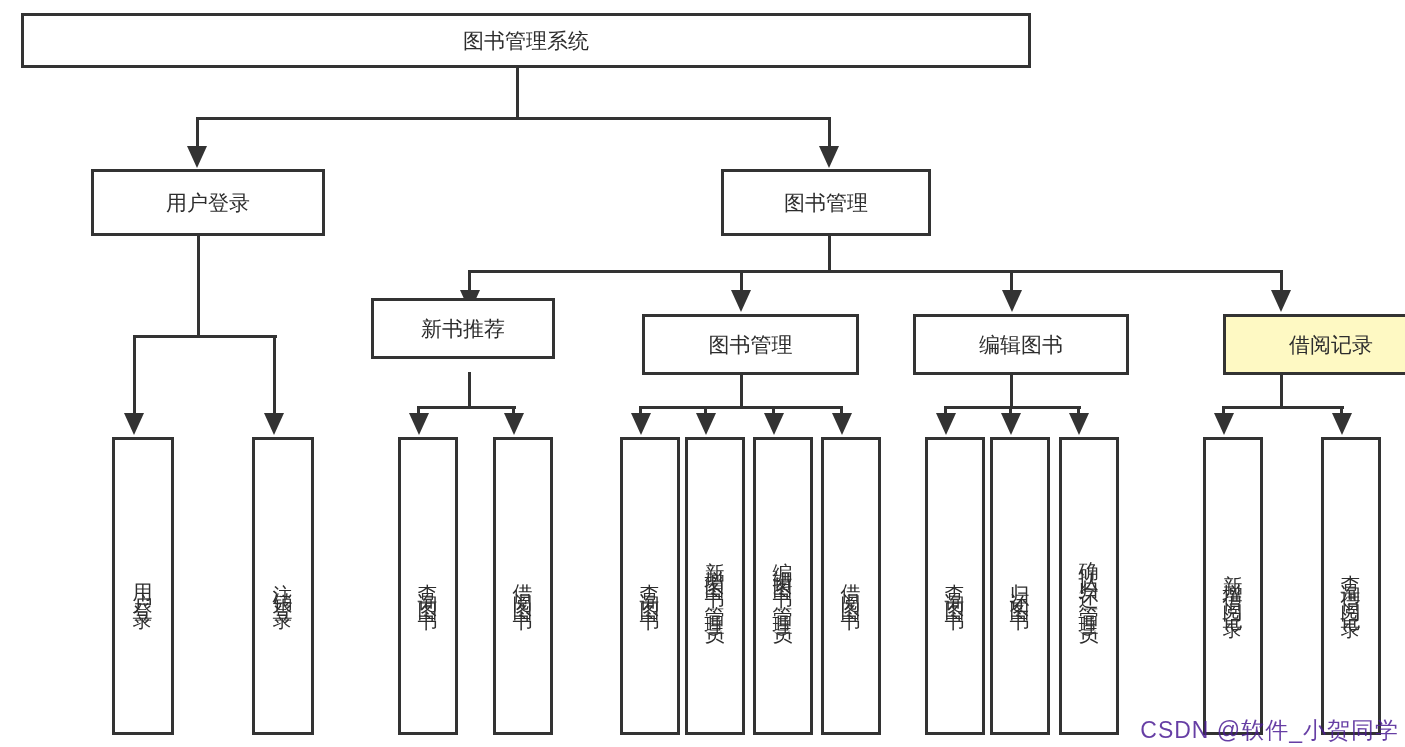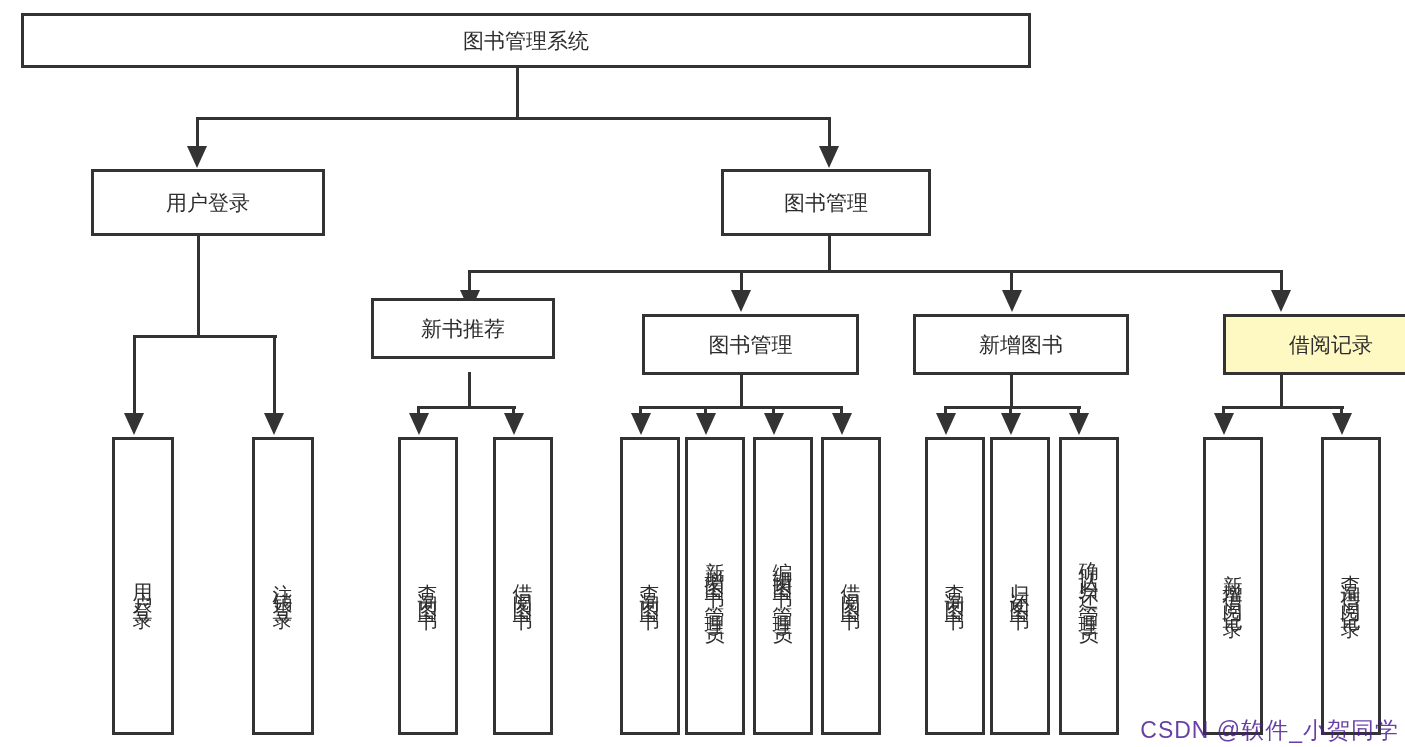--- a/index.html
+++ b/index.html
@@ -117,21 +117,21 @@
       <div class="node vertical" style="left: 243px; top: 437px; width: 62px; height: 298px; border-color: rgb(51, 51, 51); background: rgb(255, 255, 255); color: rgb(45, 45, 45);">注销登录</div>
       <div class="node" style="left: 712px; top: 169px; width: 210px; height: 67px; border-color: rgb(51, 51, 51); background: rgb(255, 255, 255); color: rgb(45, 45, 45);">图书管理</div>
       <div class="node" style="left: 362px; top: 298px; width: 184px; height: 61px; border-color: rgb(51, 51, 51); background: rgb(255, 255, 255); color: rgb(45, 45, 45);">新书推荐</div>
       <div class="node vertical" style="left: 389px; top: 437px; width: 60px; height: 298px; border-color: rgb(51, 51, 51); background: rgb(255, 255, 255); color: rgb(45, 45, 45);">查询图书</div>
       <div class="node vertical" style="left: 484px; top: 437px; width: 60px; height: 298px; border-color: rgb(51, 51, 51); background: rgb(255, 255, 255); color: rgb(45, 45, 45);">借阅图书</div>
       <div class="node" style="left: 633px; top: 314px; width: 217px; height: 61px; border-color: rgb(51, 51, 51); background: rgb(255, 255, 255); color: rgb(45, 45, 45);">图书管理</div>
       <div class="node vertical" style="left: 611px; top: 437px; width: 60px; height: 298px; border-color: rgb(51, 51, 51); background: rgb(255, 255, 255); color: rgb(45, 45, 45);">查询图书</div>
       <div class="node vertical" style="left: 676px; top: 437px; width: 60px; height: 298px; border-color: rgb(51, 51, 51); background: rgb(255, 255, 255); color: rgb(45, 45, 45);">新增图书（管理员）</div>
       <div class="node vertical" style="left: 744px; top: 437px; width: 60px; height: 298px; border-color: rgb(51, 51, 51); background: rgb(255, 255, 255); color: rgb(45, 45, 45);">编辑图书（管理员）</div>
       <div class="node vertical" style="left: 812px; top: 437px; width: 60px; height: 298px; border-color: rgb(51, 51, 51); background: rgb(255, 255, 255); color: rgb(45, 45, 45);">借阅图书</div>
-      <div class="node" style="left: 904px; top: 314px; width: 216px; height: 61px; border-color: rgb(51, 51, 51); background: rgb(255, 255, 255); color: rgb(45, 45, 45);">新增图书</div>
+      <div class="node" style="left: 904px; top: 314px; width: 216px; height: 61px; border-color: rgb(51, 51, 51); background: rgb(255, 255, 255); color: rgb(45, 45, 45);">编辑图书</div>
       <div class="node vertical" style="left: 916px; top: 437px; width: 60px; height: 298px; border-color: rgb(51, 51, 51); background: rgb(255, 255, 255); color: rgb(45, 45, 45);">查询图书</div>
       <div class="node vertical" style="left: 981px; top: 437px; width: 60px; height: 298px; border-color: rgb(51, 51, 51); background: rgb(255, 255, 255); color: rgb(45, 45, 45);">归还图书</div>
       <div class="node vertical" style="left: 1050px; top: 437px; width: 60px; height: 298px; border-color: rgb(51, 51, 51); background: rgb(255, 255, 255); color: rgb(45, 45, 45);">确认归还（管理员）</div>
       <div class="node" style="left: 1214px; top: 314px; width: 216px; height: 61px; border-color: rgb(51, 51, 51); background: #fef9c3; color: rgb(45, 45, 45);">借阅记录</div>
       <div class="node vertical" style="left: 1194px; top: 437px; width: 60px; height: 298px; border-color: rgb(51, 51, 51); background: rgb(255, 255, 255); color: rgb(45, 45, 45);">新增借阅记录</div>
       <div class="node vertical" style="left: 1312px; top: 437px; width: 60px; height: 298px; border-color: rgb(51, 51, 51); background: rgb(255, 255, 255); color: rgb(45, 45, 45);">查询借阅记录</div>
     </div>
   <div class="watermark" style="color: #4c1d95;">CSDN @软件_小贺同学</div>
 </div>
 

